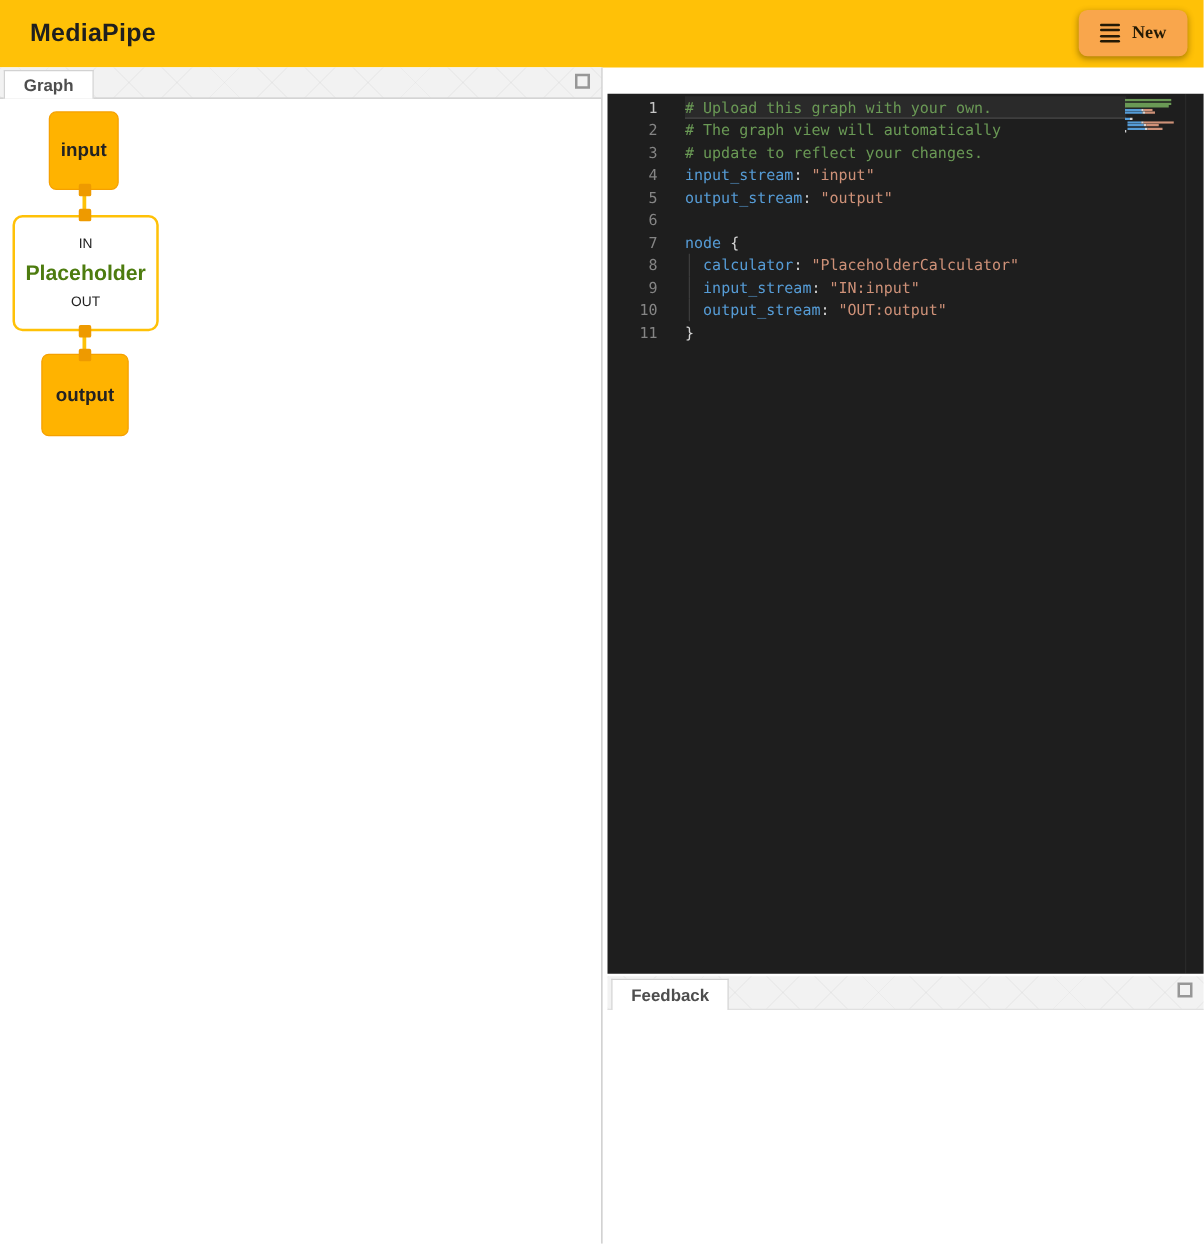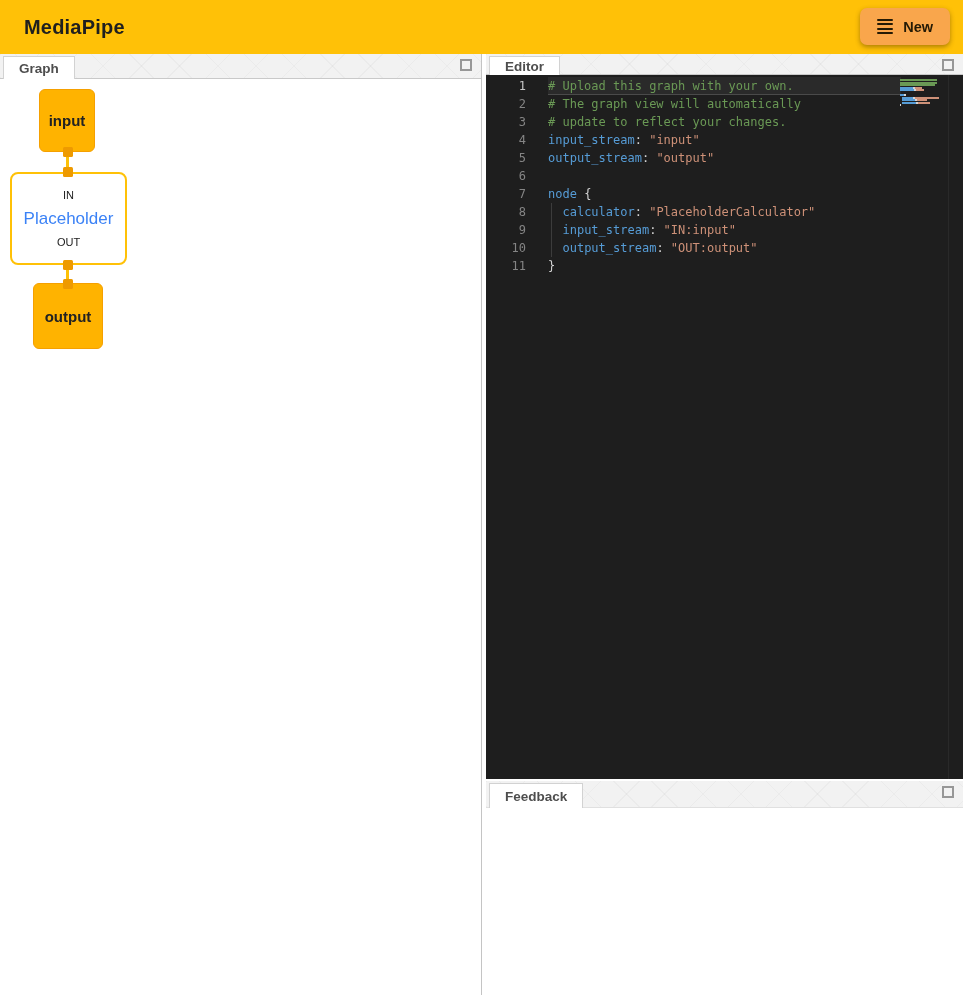--- a/index.html
+++ b/index.html
@@ -15,21 +15,21 @@
     width:963px;height:995px;position:relative;overflow:hidden;background:#fff;
     font-family:"Liberation Sans",sans-serif;
   }
   
   .header{position:absolute;left:0;top:0;right:0;height:54px;background:var(--header-bg);display:flex;align-items:center;}
   .app-title{margin-left:24px;font-size:20px;font-weight:bold;color:#1f1f1f;letter-spacing:.2px;}
   .header-buttons{position:absolute;right:13px;top:8px;display:flex;gap:5px;}
   .btn{
     height:37px;border:none;border-radius:7px;background:var(--button-bg);
     display:flex;align-items:center;gap:10px;padding:0 17px;
-    font-family:Liberation Sans, sans-serif;font-size:14.5px;font-weight:bold;color:#241a05;
+    font-family:Liberation Serif, serif;font-size:14.5px;font-weight:bold;color:#241a05;
     box-shadow:0 2px 5px rgba(70,45,0,.45);cursor:pointer;
   }
   .menu-icon{display:flex;flex-direction:column;gap:2.4px;}
   .menu-icon i{display:block;width:16px;height:2.2px;background:#241a05;border-radius:1px;}
   .cloud-icon{display:block;}
   
   .panel{position:absolute;background:#fff;}
   .tabstrip{
     position:relative;width:100%;background:#f2f2f2;border-bottom:1px solid #c9c9c9;
     background-image:
@@ -51,21 +51,21 @@
   .gnode-stream{background:var(--node-fill);border:1px solid var(--node-border);border-radius:6px;
     font-size:15px;font-weight:bold;color:#222;}
   .node-input{left:39px;top:10px;width:56px;height:63px;}
   .node-output{left:33px;top:204px;width:70px;height:66px;}
   .node-calculator{
     left:10px;top:93px;width:117px;height:93px;background:#fff;
     border:2px solid var(--calculator-border);border-radius:8px;
     flex-direction:column;justify-content:space-between;padding:15px 4px;
   }
   .port-label{font-size:11px;color:#212121;}
-  .calc-label{font-size:17px;font-weight:400;color:#3b82f6;}
+  .calc-label{font-size:17px;font-weight:700;color:#4d7c0f;}
   .gport{position:absolute;width:10px;height:10px;background:var(--port);border-radius:1.5px;z-index:3;}
   .gedge{position:absolute;width:3px;background:var(--edge);z-index:1;}
   .port-1{left:63px;top:68px;} .port-2{left:63px;top:88px;}
   .port-3{left:63px;top:181px;} .port-4{left:63px;top:200px;}
   .edge-1{left:66px;top:73px;height:20px;} .edge-2{left:66px;top:186px;height:19px;}
   
   .editor-panel{left:486px;top:54px;right:0;height:725px;background:transparent;}
   .editor-panel .tabstrip{height:21px;}
   .editor-body{
     position:absolute;left:0;top:21px;right:0;bottom:0;background:var(--editor-bg);
@@ -136,26 +136,20 @@
     <div class="gport port-3"></div>
     <div class="gport port-4"></div>
 
     <div class="gnode gnode-stream node-output">
       <span>output</span>
     </div>
   </div>
 </div>
 
 <div class="panel editor-panel">
-  <div class="tabstrip">
-    <div class="tab">
-      <span>Editor</span>
-    </div>
-    <button class="max-btn"></button>
-  </div>
   <div class="editor-body">
     <div>
         <div class="ed-row"><div class="ed-gutter active">1</div><div class="ed-code current"><span class="tok-comment"># Upload this graph with your own.</span></div></div>
         <div class="ed-row"><div class="ed-gutter">2</div><div class="ed-code"><span class="tok-comment"># The graph view will automatically</span></div></div>
         <div class="ed-row"><div class="ed-gutter">3</div><div class="ed-code"><span class="tok-comment"># update to reflect your changes.</span></div></div>
         <div class="ed-row"><div class="ed-gutter">4</div><div class="ed-code"><span class="tok-key">input_stream</span><span class="tok-punct">: </span><span class="tok-string">"input"</span></div></div>
         <div class="ed-row"><div class="ed-gutter">5</div><div class="ed-code"><span class="tok-key">output_stream</span><span class="tok-punct">: </span><span class="tok-string">"output"</span></div></div>
         <div class="ed-row"><div class="ed-gutter">6</div><div class="ed-code"></div></div>
         <div class="ed-row"><div class="ed-gutter">7</div><div class="ed-code"><span class="tok-key">node</span><span class="tok-punct"> {</span></div></div>
         <div class="ed-row"><div class="ed-gutter">8</div><div class="ed-code guide"><span class="tok-plain">  </span><span class="tok-key">calculator</span><span class="tok-punct">: </span><span class="tok-string">"PlaceholderCalculator"</span></div></div>

